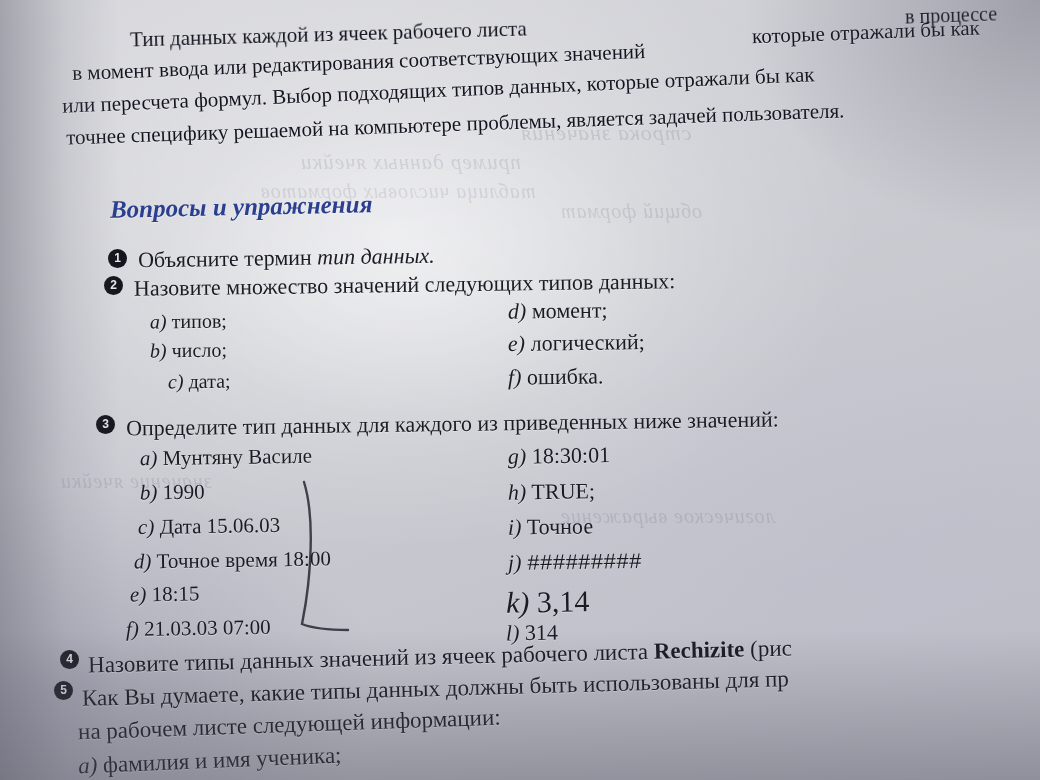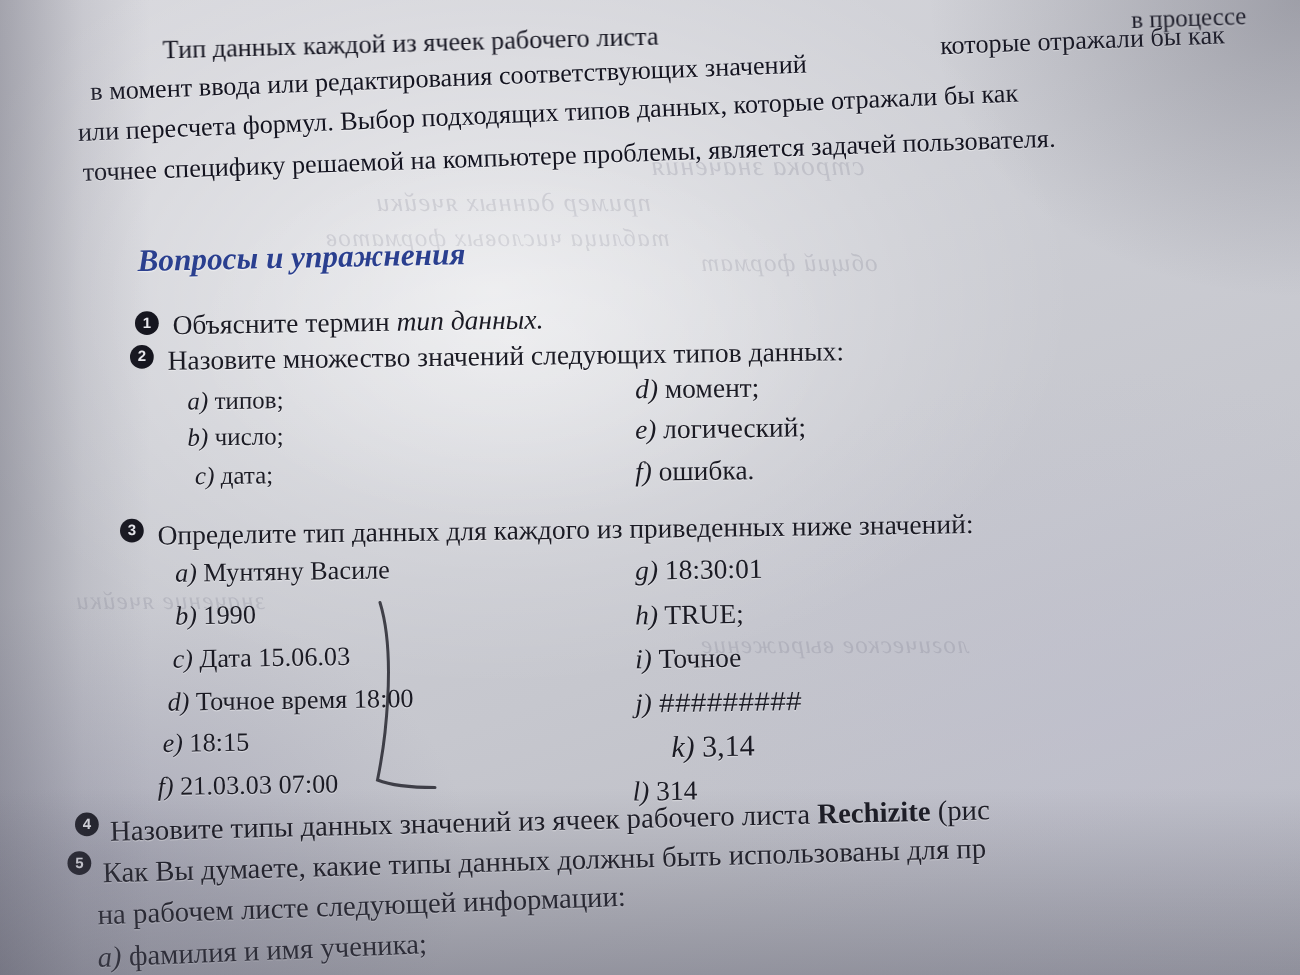--- a/index.html
+++ b/index.html
@@ -148,21 +148,21 @@
     <div class="tx q-text" style="left:134px; top:272px; transform:rotate(-0.8deg);">Назовите множество значений следующих типов данных:</div>
 
     <div class="tx item" style="left:150px; top:310px; transform:rotate(-0.8deg);">
       <span class="lab">a)</span>
       <span>типов;</span>
     </div>
     <div class="tx item" style="left:150px; top:339px; transform:rotate(-0.8deg);">
       <span class="lab">b)</span>
       <span>число;</span>
     </div>
-    <div class="tx item" style="left:156px; top:370px; transform:rotate(-0.8deg);">
+    <div class="tx item" style="left:168px; top:370px; transform:rotate(-0.8deg);">
       <span class="lab">c)</span>
       <span>дата;</span>
     </div>
 
     <div class="tx item" style="left:508px; top:298px; transform:rotate(-0.8deg); font-size:22px;">
       <span class="lab">d)</span>
       <span>момент;</span>
     </div>
     <div class="tx item" style="left:508px; top:330px; transform:rotate(-0.8deg); font-size:22px;">
       <span class="lab">e)</span>
@@ -210,21 +210,21 @@
       <span>TRUE;</span>
     </div>
     <div class="tx item" style="left:508px; top:514px; transform:rotate(-0.9deg); font-size:22px;">
       <span class="lab">i)</span>
       <span>Точное</span>
     </div>
     <div class="tx item" style="left:508px; top:549px; transform:rotate(-0.9deg); font-size:22px;">
       <span class="lab">j)</span>
       <span class="mono">#########</span>
     </div>
-    <div class="tx item" style="left:506px; top:585px; transform:rotate(-0.9deg); font-size:24px;margin-left:31px;">
+    <div class="tx item" style="left:506px; top:585px; transform:rotate(-0.9deg); font-size:30px;">
       <span class="lab">k)</span>
       <span>3,14</span>
     </div>
     <div class="tx item" style="left:506px; top:620px; transform:rotate(-0.9deg); font-size:22px;">
       <span class="lab">l)</span>
       <span>314</span>
     </div>
 
     <div class="num-bullet" style="left:60px; top:650px;">4</div>
     <div class="tx q-text" style="left:88px; top:644px; transform:rotate(-1.4deg); font-size:23px;">

